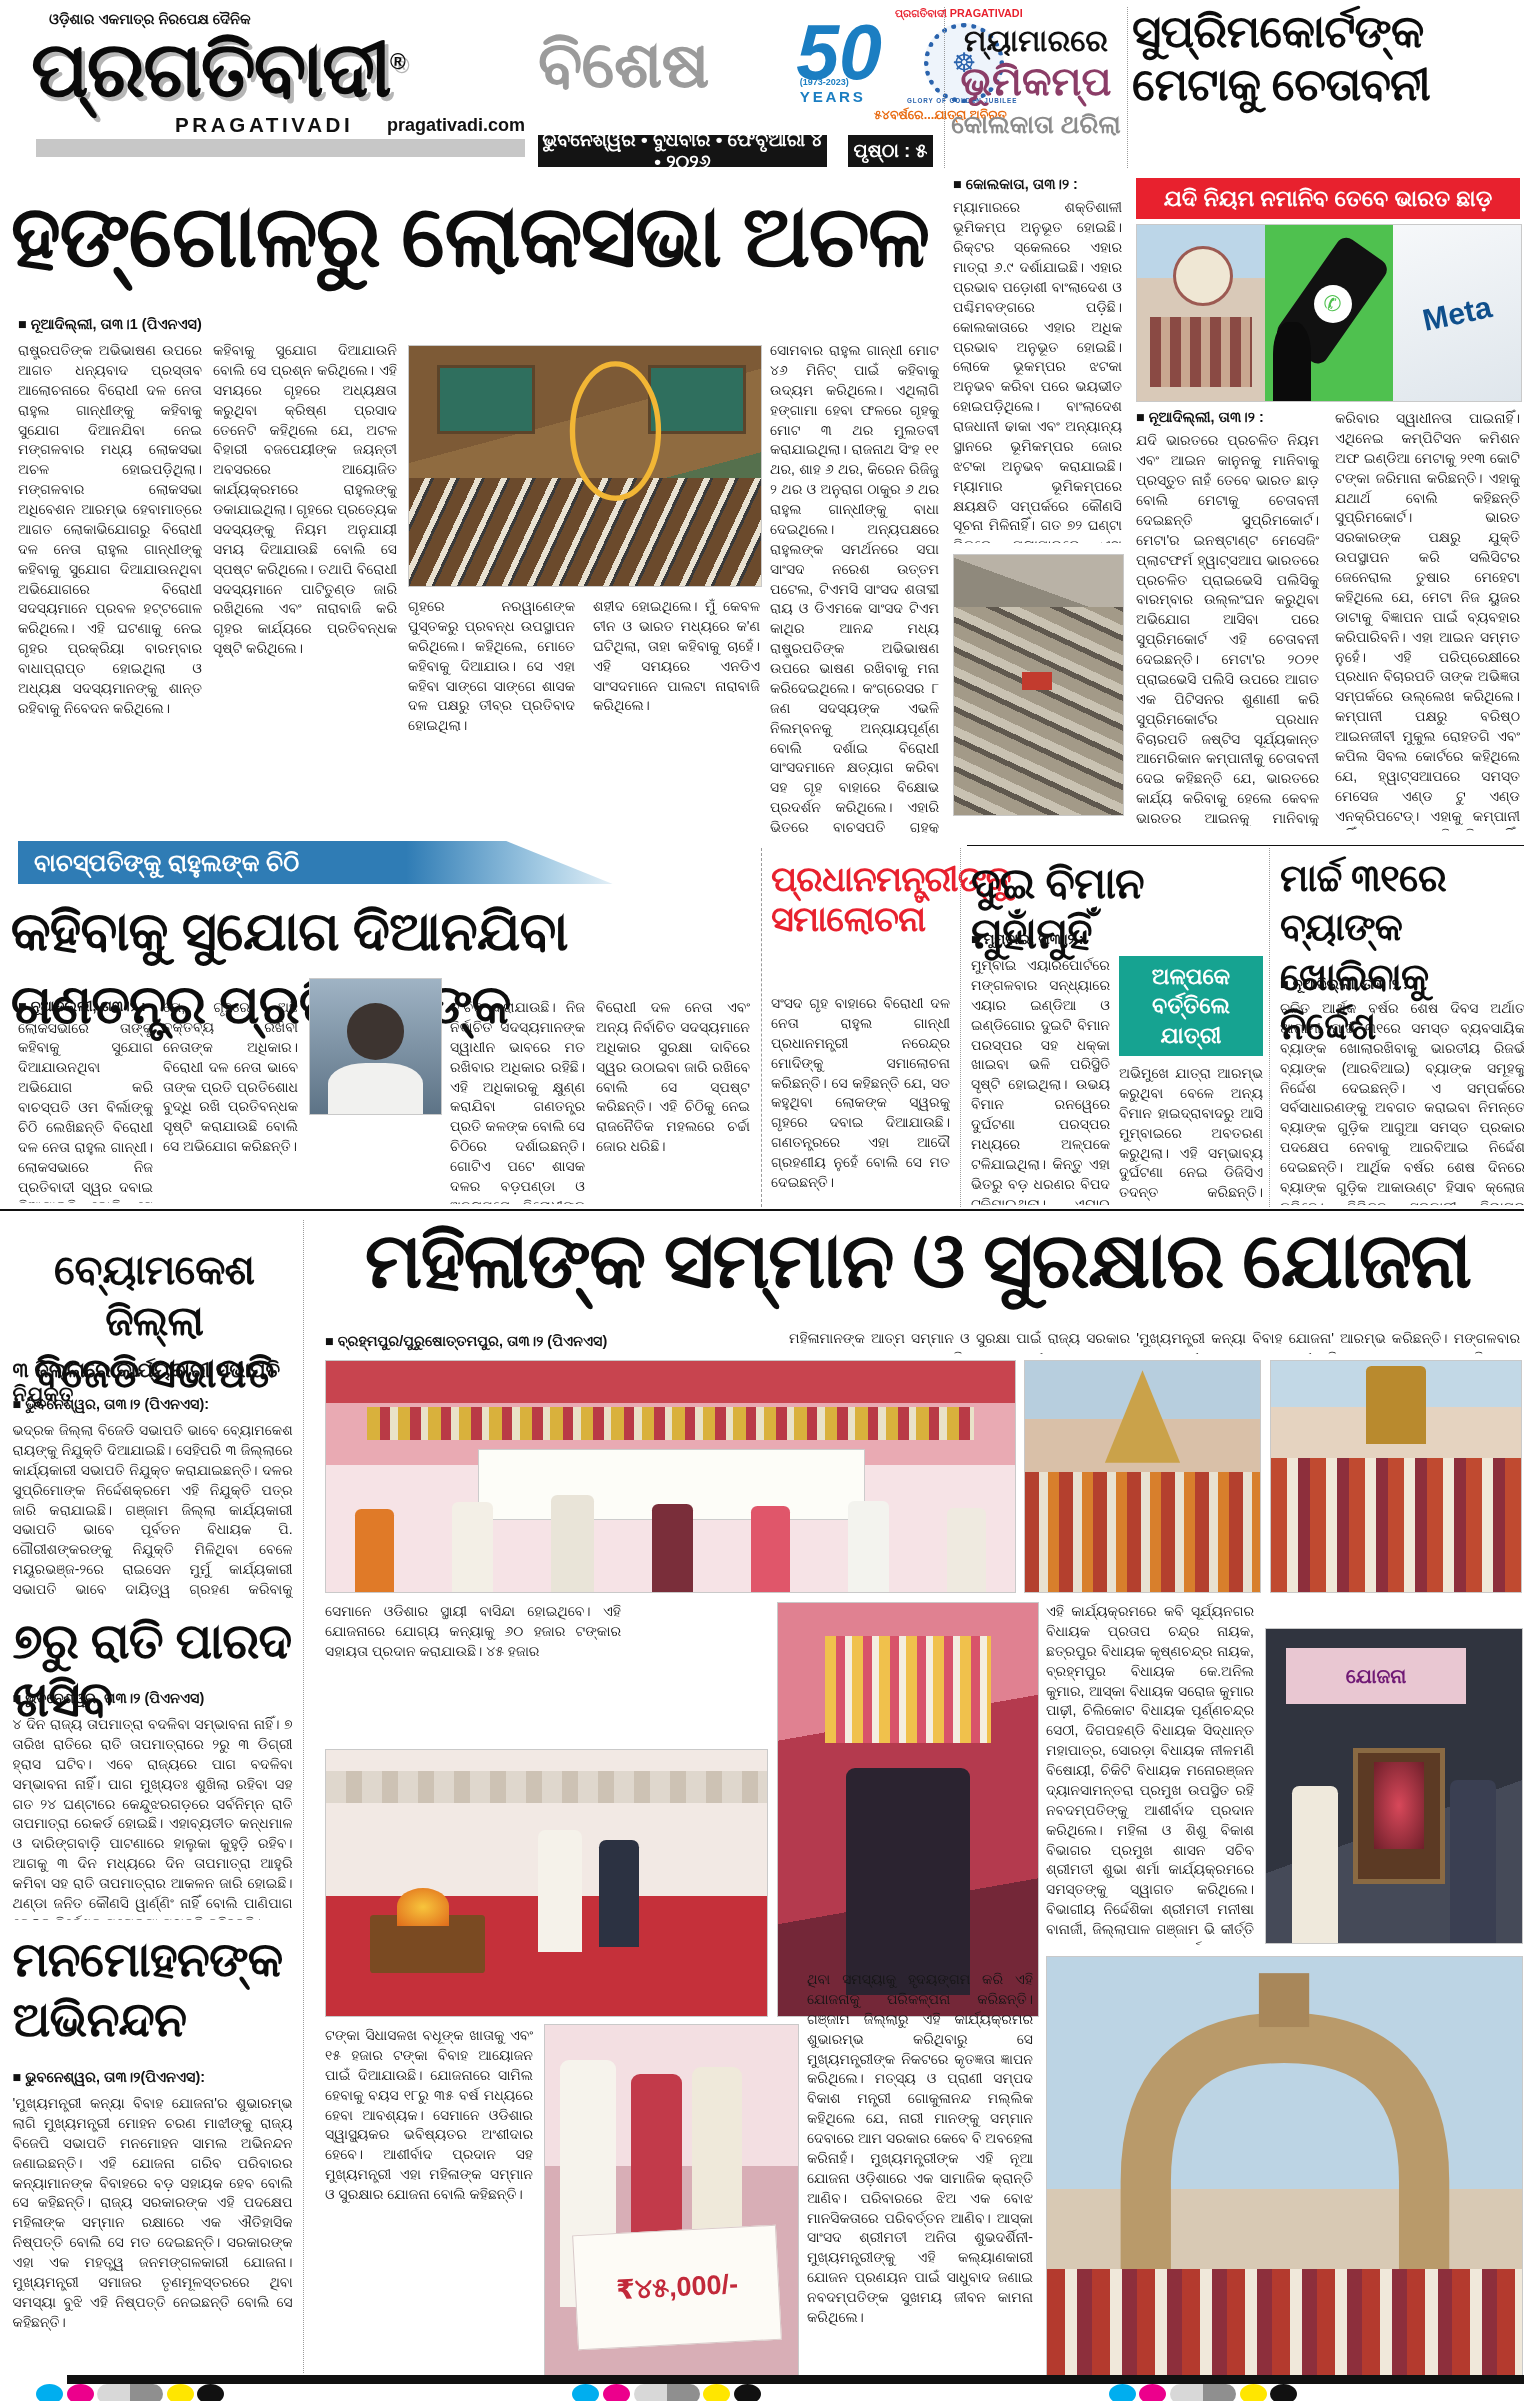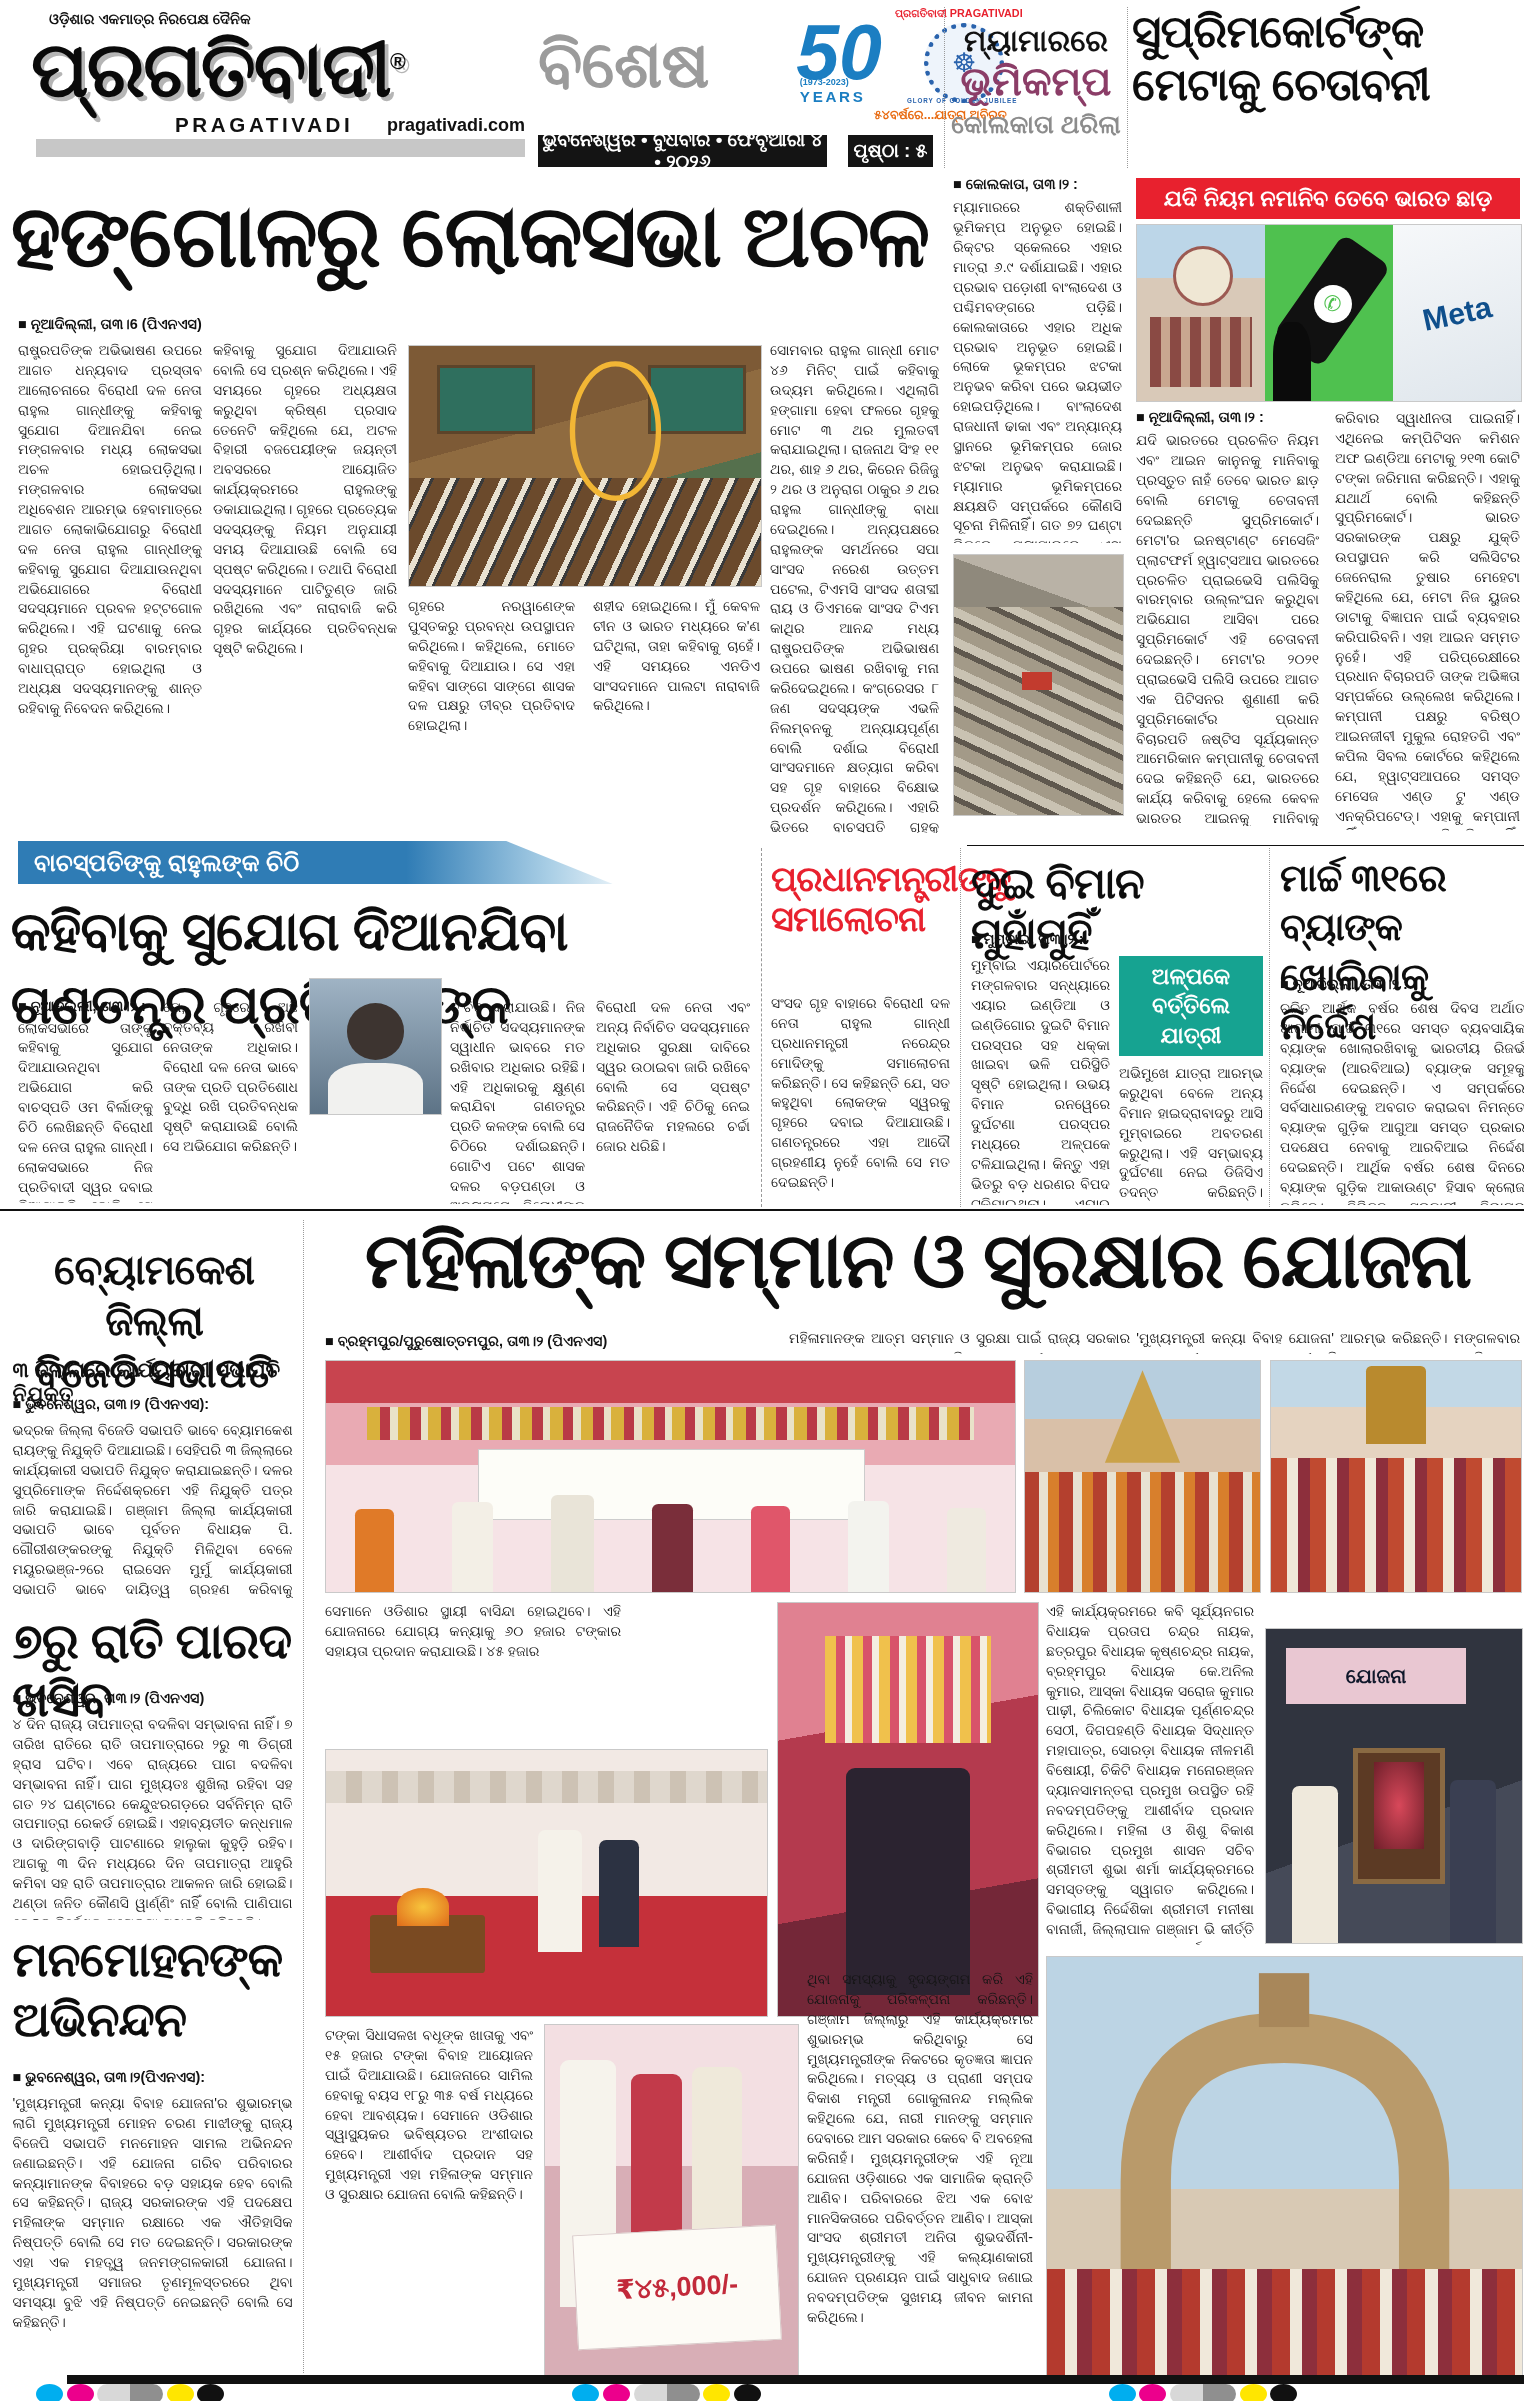--- a/index.html
+++ b/index.html
@@ -94,21 +94,21 @@
   </div>
 
   <div class="b" style="left:1136px;top:409px;width:183px;">
     <div class="byline">■ ନୂଆଦିଲ୍ଲୀ, ତା୩।୨ :</div>
     <div class="body-text" style="margin-top:5.4px;height:395px;overflow:hidden;">ଯଦି ଭାରତରେ ପ୍ରଚଳିତ ନିୟମ ଏବଂ ଆଇନ କାନୁନକୁ ମାନିବାକୁ ପ୍ରସ୍ତୁତ ନାହଁ ତେବେ ଭାରତ ଛାଡ଼ ବୋଲି ମେଟାକୁ ଚେତାବନୀ ଦେଇଛନ୍ତି ସୁପ୍ରିମକୋର୍ଟ। ମେଟା'ର ଇନଷ୍ଟାଣ୍ଟ ମେସେଜିଂ ପ୍ଲାଟଫର୍ମ ହ୍ୱାଟ୍ସଆପ ଭାରତରେ ପ୍ରଚଳିତ ପ୍ରାଇଭେସି ପଲିସିକୁ ବାରମ୍ବାର ଉଲ୍ଲଂଘନ କରୁଥିବା ଅଭିଯୋଗ ଆସିବା ପରେ ସୁପ୍ରିମକୋର୍ଟ ଏହି ଚେତାବନୀ ଦେଇଛନ୍ତି। ମେଟା'ର ୨୦୨୧ ପ୍ରାଇଭେସି ପଲିସି ଉପରେ ଆଗତ ଏକ ପିଟିସନର ଶୁଣାଣୀ କରି ସୁପ୍ରିମକୋର୍ଟର ପ୍ରଧାନ ବିଚାରପତି ଜଷ୍ଟିସ ସୂର୍ଯ୍ୟକାନ୍ତ ଆମେରିକାନ କମ୍ପାନୀକୁ ଚେତାବନୀ ଦେଇ କହିଛନ୍ତି ଯେ, ଭାରତରେ କାର୍ଯ୍ୟ କରିବାକୁ ହେଲେ କେବଳ ଭାରତର ଆଇନକୁ ମାନିବାକୁ ପଡ଼ିବ। କମ୍ପାନୀ ଏହାର ନିଜସ୍ୱ ଆଇନକୁ କାର୍ଯ୍ୟକାରୀ</div>
   </div>
   <div class="b body-text" style="left:1335px;top:409px;width:185px;height:422px;overflow:hidden;">କରିବାର ସ୍ୱାଧୀନତା ପାଇନାହିଁ। ଏଥିନେଇ କମ୍ପିଟିସନ କମିଶନ ଅଫ ଇଣ୍ଡିଆ ମେଟାକୁ ୨୧୩ କୋଟି ଟଙ୍କା ଜରିମାନା କରିଛନ୍ତି। ଏହାକୁ ଯଥାର୍ଥ ବୋଲି କହିଛନ୍ତି ସୁପ୍ରିମକୋର୍ଟ। ଭାରତ ସରକାରଙ୍କ ପକ୍ଷରୁ ଯୁକ୍ତି ଉପସ୍ଥାପନ କରି ସଲିସିଟର ଜେନେରାଲ ତୁଷାର ମେହେଟା କହିଥିଲେ ଯେ, ମେଟା ନିଜ ୟୁଜର ଡାଟାକୁ ବିଜ୍ଞାପନ ପାଇଁ ବ୍ୟବହାର କରିପାରିବନି। ଏହା ଆଇନ ସମ୍ମତ ନୁହେଁ। ଏହି ପରିପ୍ରେକ୍ଷୀରେ ପ୍ରଧାନ ବିଚାରପତି ତାଙ୍କ ଅଭିଜ୍ଞତା ସମ୍ପର୍କରେ ଉଲ୍ଲେଖ କରିଥିଲେ। କମ୍ପାନୀ ପକ୍ଷରୁ ବରିଷ୍ଠ ଆଇନଜୀବୀ ମୁକୁଲ ରୋହତଗି ଏବଂ କପିଲ ସିବଲ କୋର୍ଟରେ କହିଥିଲେ ଯେ, ହ୍ୱାଟ୍ସଆପରେ ସମସ୍ତ ମେସେଜ ଏଣ୍ଡ ଟୁ ଏଣ୍ଡ ଏନକ୍ରିପଟେଡ୍। ଏହାକୁ କମ୍ପାନୀ ଚାହିଁଲେ ମଧ୍ୟ ଦେଖିପାରିବ ନାହିଁ। ତେଣୁ ଏଥିରେ ପ୍ରାଇଭେସି ପଲିସିର ଉଲ୍ଲଂଘନ ସମ୍ଭାବନା ହିଁ ନାହିଁ।</div>
 
   <div class="b headline" style="left:10.8px;top:176px;width:933px;font-size:86px;line-height:1.4;letter-spacing:-1.8px;">ହଙ୍ଗୋଳରୁ ଲୋକସଭା ଅଚଳ</div>
 
-  <div class="b byline" style="left:18px;top:316px;">■ ନୂଆଦିଲ୍ଲୀ, ତା୩।6 (ପିଏନଏସ)</div>
+  <div class="b byline" style="left:18px;top:316px;">■ ନୂଆଦିଲ୍ଲୀ, ତା୩।1 (ପିଏନଏସ)</div>
   <div class="b body-text" style="left:18px;top:341px;width:184px;height:492px;overflow:hidden;">ରାଷ୍ଟ୍ରପତିଙ୍କ ଅଭିଭାଷଣ ଉପରେ ଆଗତ ଧନ୍ୟବାଦ ପ୍ରସ୍ତାବ ଆଲୋଚନାରେ ବିରୋଧୀ ଦଳ ନେତା ରାହୁଲ ଗାନ୍ଧୀଙ୍କୁ କହିବାକୁ ସୁଯୋଗ ଦିଆନଯିବା ନେଇ ମଙ୍ଗଳବାର ମଧ୍ୟ ଲୋକସଭା ଅଚଳ ହୋଇପଡ଼ିଥିଲା। ମଙ୍ଗଳବାର ଲୋକସଭା ଅଧିବେଶନ ଆରମ୍ଭ ହେବାମାତ୍ରେ ଆଗତ ଲୋକାଭିଯୋଗରୁ ବିରୋଧୀ ଦଳ ନେତା ରାହୁଲ ଗାନ୍ଧୀଙ୍କୁ କହିବାକୁ ସୁଯୋଗ ଦିଆଯାଉନଥିବା ଅଭିଯୋଗରେ ବିରୋଧୀ ସଦସ୍ୟମାନେ ପ୍ରବଳ ହଟ୍ଟଗୋଳ କରିଥିଲେ। ଏହି ଘଟଣାକୁ ନେଇ ଗୃହର ପ୍ରକ୍ରିୟା ବାରମ୍ବାର ବାଧାପ୍ରାପ୍ତ ହୋଇଥିଲା ଓ ଅଧ୍ୟକ୍ଷ ସଦସ୍ୟମାନଙ୍କୁ ଶାନ୍ତ ରହିବାକୁ ନିବେଦନ କରିଥିଲେ।</div>
   <div class="b body-text" style="left:213px;top:341px;width:184px;height:492px;overflow:hidden;">କହିବାକୁ ସୁଯୋଗ ଦିଆଯାଉନି ବୋଲି ସେ ପ୍ରଶ୍ନ କରିଥିଲେ। ଏହି ସମୟରେ ଗୃହରେ ଅଧ୍ୟକ୍ଷତା କରୁଥିବା କ୍ରିଷ୍ଣ ପ୍ରସାଦ ତେନେଟି କହିଥିଲେ ଯେ, ଅଟଳ ବିହାରୀ ବଜପେୟୀଙ୍କ ଜୟନ୍ତୀ ଅବସରରେ ଆୟୋଜିତ କାର୍ଯ୍ୟକ୍ରମରେ ରାହୁଲଙ୍କୁ ଡକାଯାଇଥିଲା। ଗୃହରେ ପ୍ରତ୍ୟେକ ସଦସ୍ୟଙ୍କୁ ନିୟମ ଅନୁଯାୟୀ ସମୟ ଦିଆଯାଉଛି ବୋଲି ସେ ସ୍ପଷ୍ଟ କରିଥିଲେ। ତଥାପି ବିରୋଧୀ ସଦସ୍ୟମାନେ ପାଟିତୁଣ୍ଡ ଜାରି ରଖିଥିଲେ ଏବଂ ନାରାବାଜି କରି ଗୃହର କାର୍ଯ୍ୟରେ ପ୍ରତିବନ୍ଧକ ସୃଷ୍ଟି କରିଥିଲେ।</div>
 
   <div class="photo" style="left:408px;top:345px;width:352px;height:240px;background:linear-gradient(165deg,#7d5a36 0 35%,#8f6b40 35% 60%,#55704d 60% 100%);">
     <div style="position:absolute;left:8%;top:8%;width:26%;height:26%;background:#2f6f5e;border:3.6px solid #5c442a;"></div>
     <div style="position:absolute;left:68%;top:8%;width:26%;height:26%;background:#2f6f5e;border:3.6px solid #5c442a;"></div>
     <div style="position:absolute;left:0;top:55%;width:100%;height:45%;background:repeating-linear-gradient(115deg,#6b4a2c 0 14.4px,#e9e2d2 14.4px 20px,#3a3a3a 20px 23px);"></div>
     <svg width="352" height="240" style="position:absolute;left:0;top:0;" viewBox="0 0 392 268">
       <ellipse cx="230" cy="95" rx="48" ry="75" fill="none" stroke="#f2b635" stroke-width="6"></ellipse>
     </svg>
@@ -228,21 +228,21 @@
     <div style="position:absolute;left:62%;top:34%;width:9%;height:40%;background:#2c3242;border-radius:7.2px 7.2px 0 0;"></div>
     <div style="position:absolute;left:0;top:8%;width:100%;height:12%;background:repeating-linear-gradient(90deg,#dfd7cd 0 20px,#cdc2b4 20px 36px);"></div>
   </div>
   <div class="photo" style="left:777px;top:1602px;width:260px;height:413px;background:linear-gradient(170deg,#e08191 0 30%,#b43a4e 30% 70%,#742738 70% 100%);">
     <div style="position:absolute;left:18%;top:8%;width:64%;height:26%;background:repeating-linear-gradient(90deg,#f0c14c 0 10.8px,#d8536a 10.8px 20px,#f4eee0 20px 27px);"></div>
     <div style="position:absolute;left:26%;top:40%;width:48%;height:55%;background:#2b2330;border-radius:9px 9px 0 0;"></div>
   </div>
   <div class="b body-text" style="left:1046px;top:1602px;width:208px;height:343px;overflow:hidden;">ଏହି କାର୍ଯ୍ୟକ୍ରମରେ କବି ସୂର୍ଯ୍ୟନଗର ବିଧାୟକ ପ୍ରତାପ ଚନ୍ଦ୍ର ନାୟକ, ଛତ୍ରପୁର ବିଧାୟକ କୃଷ୍ଣଚନ୍ଦ୍ର ନାୟକ, ବ୍ରହ୍ମପୁର ବିଧାୟକ କେ.ଅନିଲ କୁମାର, ଆସ୍କା ବିଧାୟକ ସରୋଜ କୁମାର ପାଢ଼ୀ, ଚିଲିକୋଟ ବିଧାୟକ ପୂର୍ଣ୍ଣଚନ୍ଦ୍ର ସେଠୀ, ଦିଗପହଣ୍ଡି ବିଧାୟକ ସିଦ୍ଧାନ୍ତ ମହାପାତ୍ର, ସୋରଡ଼ା ବିଧାୟକ ନୀଳମଣି ବିଷୋୟୀ, ଚିକିଟି ବିଧାୟକ ମନୋରଞ୍ଜନ ଦ୍ୟାନସାମନ୍ତରା ପ୍ରମୁଖ ଉପସ୍ଥିତ ରହି ନବଦମ୍ପତିଙ୍କୁ ଆଶୀର୍ବାଦ ପ୍ରଦାନ କରିଥିଲେ। ମହିଳା ଓ ଶିଶୁ ବିକାଶ ବିଭାଗର ପ୍ରମୁଖ ଶାସନ ସଚିବ ଶ୍ରୀମତୀ ଶୁଭା ଶର୍ମା କାର୍ଯ୍ୟକ୍ରମରେ ସମସ୍ତଙ୍କୁ ସ୍ୱାଗତ କରିଥିଲେ। ବିଭାଗୀୟ ନିର୍ଦ୍ଦେଶିକା ଶ୍ରୀମତୀ ମନୀଷା ବାନାର୍ଜୀ, ଜିଲ୍ଲାପାଳ ଗଞ୍ଜାମ ଭି କୀର୍ତ୍ତି ୱାସନ ପ୍ରମୁଖ ସମସ୍ତ କାର୍ଯ୍ୟକ୍ରମର ପରିଚାଳନା କରିଥିଲେ।</div>
   <div class="photo" style="left:1265px;top:1628px;width:256px;height:314px;background:linear-gradient(160deg,#30343f 0 60%,#454a58 60% 100%);">
     <div style="position:absolute;left:8%;top:6%;width:70%;height:18%;background:#e9c7d2;">
-      <div class="center" style="width:100%;height:100%;font-size:20px;font-weight:bold;color:#0f172a;">ଯୋଜନା</div>
+      <div class="center" style="width:100%;height:100%;font-size:20px;font-weight:bold;color:#701a75;">ଯୋଜନା</div>
     </div>
     <div style="position:absolute;left:34%;top:38%;width:32%;height:40%;background:#5c3a24;border:5.4px solid #8a6a43;">
       <div style="width:60%;height:70%;margin:10% auto 0;background:radial-gradient(#d8485a,#6e1f2a);"></div>
     </div>
     <div style="position:absolute;left:10%;top:50%;width:18%;height:50%;background:#efe9dc;border-radius:7.2px 7.2px 0 0;"></div>
     <div style="position:absolute;left:72%;top:48%;width:18%;height:52%;background:#3a3f52;border-radius:7.2px 7.2px 0 0;"></div>
   </div>
 
   <div class="b body-text" style="left:325px;top:2026px;width:208px;height:357px;overflow:hidden;">ଟଙ୍କା ସିଧାସଳଖ ବଧୂଙ୍କ ଖାତାକୁ ଏବଂ ୧୫ ହଜାର ଟଙ୍କା ବିବାହ ଆୟୋଜନ ପାଇଁ ଦିଆଯାଉଛି। ଯୋଜନାରେ ସାମିଲ ହେବାକୁ ବୟସ ୧୮ରୁ ୩୫ ବର୍ଷ ମଧ୍ୟରେ ହେବା ଆବଶ୍ୟକ। ସେମାନେ ଓଡିଶାର ସ୍ୱାସ୍ଥ୍ୟକର ଭବିଷ୍ୟତର ଅଂଶୀଦାର ହେବେ। ଆଶୀର୍ବାଦ ପ୍ରଦାନ ସହ ମୁଖ୍ୟମନ୍ତ୍ରୀ ଏହା ମହିଳାଙ୍କ ସମ୍ମାନ ଓ ସୁରକ୍ଷାର ଯୋଜନା ବୋଲି କହିଛନ୍ତି।</div>
   <div class="photo" style="left:544px;top:2024px;width:253px;height:353px;background:linear-gradient(#f3dfe2 0 40%,#d8aeb6 40% 100%);">

